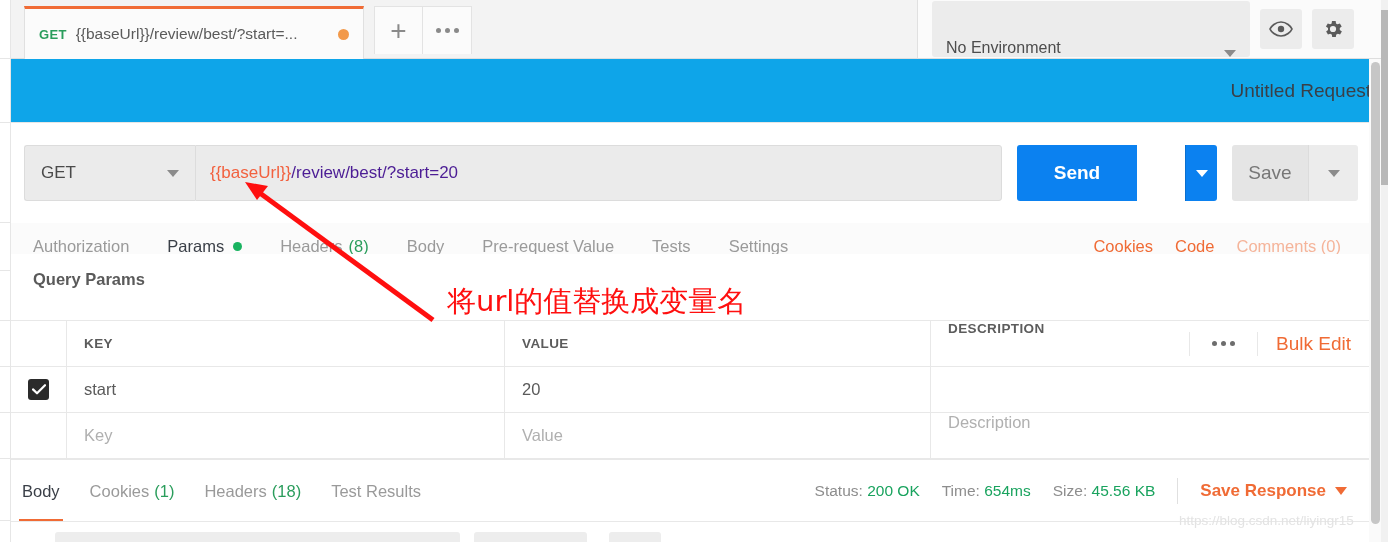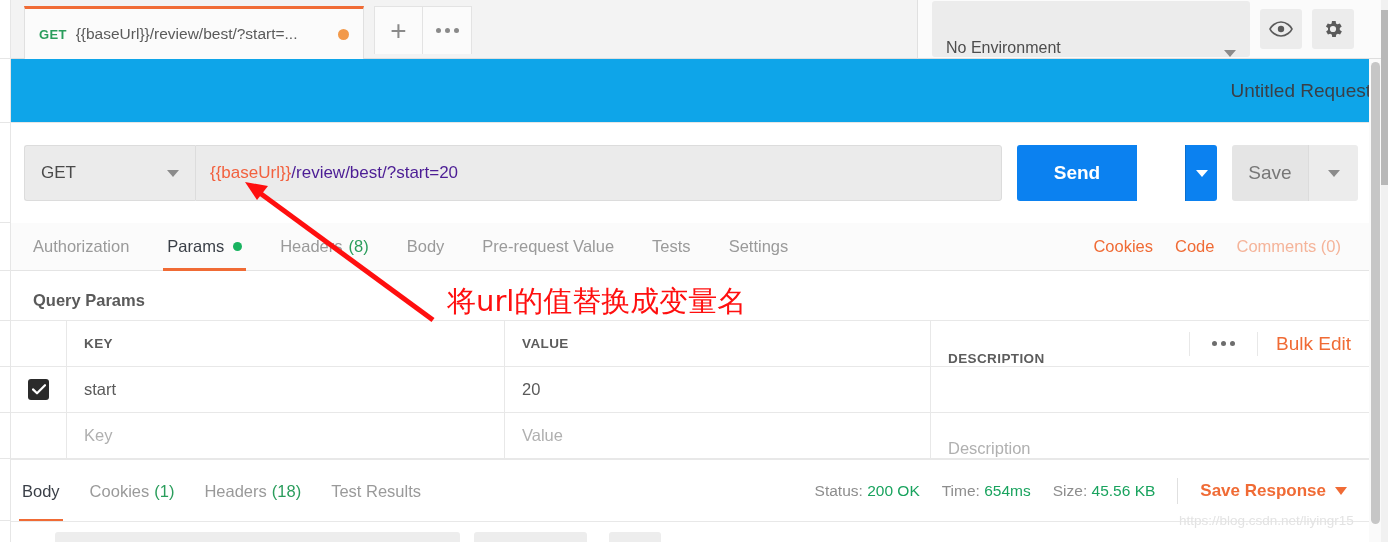--- a/index.html
+++ b/index.html
@@ -147,35 +147,35 @@
   .rtab .cnt { color:#2a9d5c; margin-left:6px; }
   .rtabs-right {
     position:absolute; right:30px; bottom:0; height:47px;
     display:flex; align-items:center; gap:22px; font-size:16.5px;
   }
   .link-orange { color:#f06b35; }
   .link-orange-faded { color:#f5b49a; }
 
   
   .qp-header {
-    position:absolute; left:11px; top:275px; width:1360px; height:50px;
+    position:absolute; left:11px; top:254px; width:1360px; height:50px;
     background:#ffffff; display:flex; align-items:center; padding-left:22px;
   }
   .qp-title { font-size:16.5px; color:#5a5a5a; font-weight:bold; }
 
   .qp-table {
     position:absolute; left:11px; top:320px; width:1360px;
     border-top:1px solid #e8e8e8;
   }
   .qp-row { display:flex; height:46px; border-bottom:1px solid #e8e8e8; background:#fff; }
   .qp-row.hdr { height:46px; }
   .c-check { width:56px; border-right:1px solid #e8e8e8; display:flex; align-items:center; justify-content:center; }
   .c-key   { width:438px; border-right:1px solid #e8e8e8; display:flex; align-items:center; padding-left:17px; }
   .c-val   { width:426px; border-right:1px solid #e8e8e8; display:flex; align-items:center; padding-left:17px; }
-  .c-desc  { flex:1; display:flex; align-items:flex-end; padding-left:17px; }
+  .c-desc  { flex:1; display:flex; align-items:flex-start; padding-left:17px; }
   .th { font-size:13.5px; font-weight:bold; color:#5c5c5c; letter-spacing:.4px; }
   .td { font-size:16.5px; color:#5a5a5a; }
   .td.ph { color:#b0b0b0; }
   .cbox {
     width:21px; height:21px; background:#2b2b2b; border-radius:3px;
     display:flex; align-items:center; justify-content:center;
   }
   .cbox svg { display:block; }
   .hdr-tools {
     margin-left:auto; display:flex; align-items:center; height:100%;

